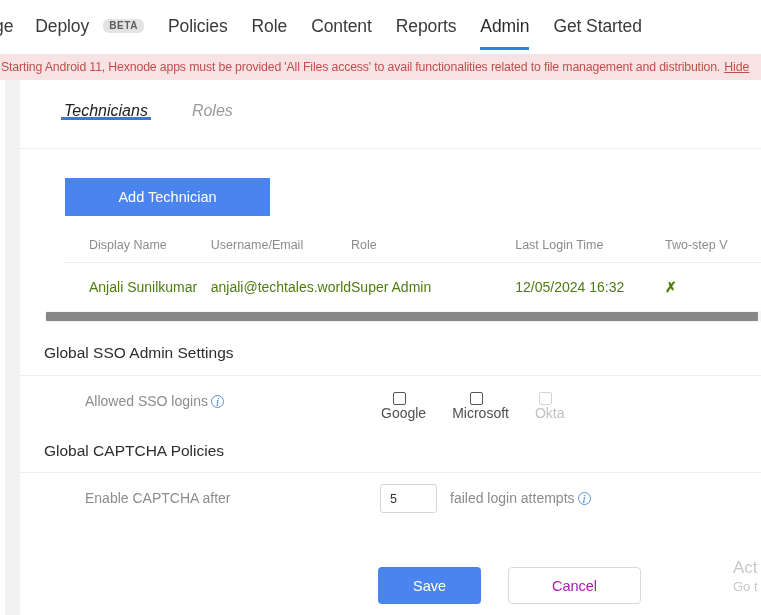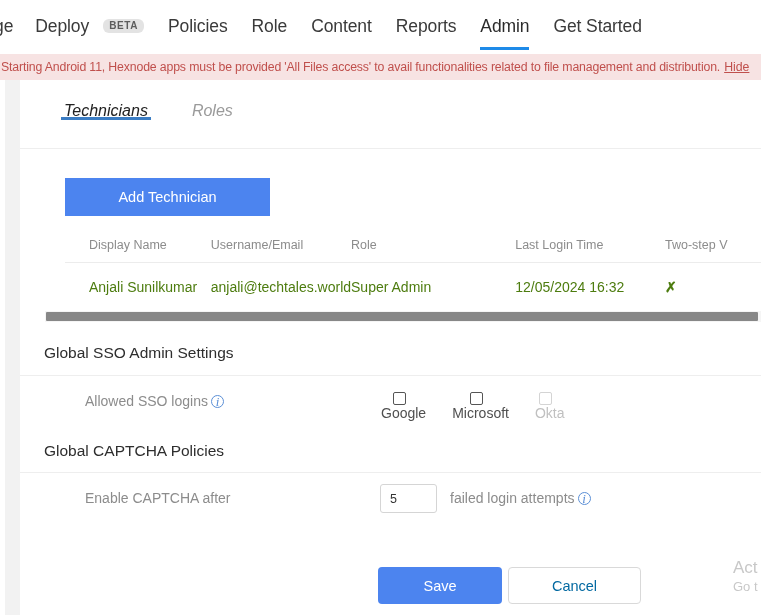--- a/index.html
+++ b/index.html
@@ -297,35 +297,35 @@
   .suffix-label {
     position: absolute;
     font-size: 14px;
     color: #8c8c8c;
   }
 
   
   .btn-save {
     position: absolute;
     left: 378px; top: 567px;
-    width: 124px; height: 37px;
+    width: 103px; height: 37px;
     background: #4c84ef;
     color: #fff;
     border: none;
     border-radius: 4px;
     font-size: 14.5px;
     font-family: "Liberation Sans", sans-serif;
     cursor: pointer;
   }
   .btn-cancel {
     position: absolute;
     left: 508px; top: 567px;
     width: 133px; height: 37px;
     background: #ffffff;
-    color: #0369a1;
+    color: #a21caf;
     border: 1px solid #d9d9d9;
     border-radius: 4px;
     font-size: 14.5px;
     font-family: "Liberation Sans", sans-serif;
     cursor: pointer;
   }
 
   
   .watermark {
     position: absolute;

